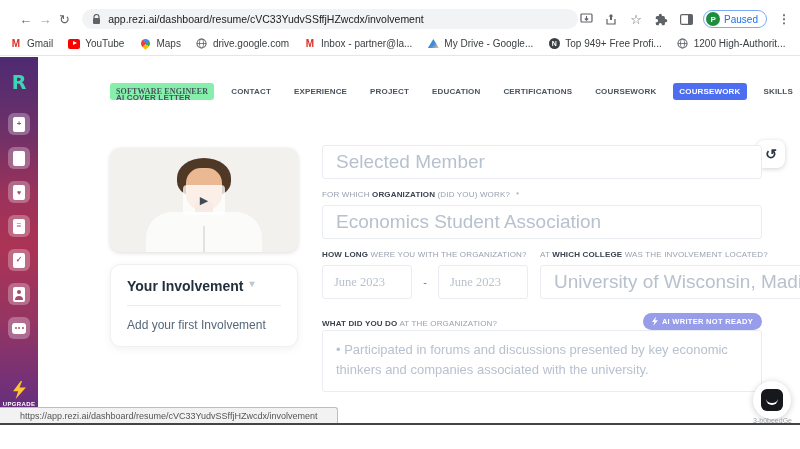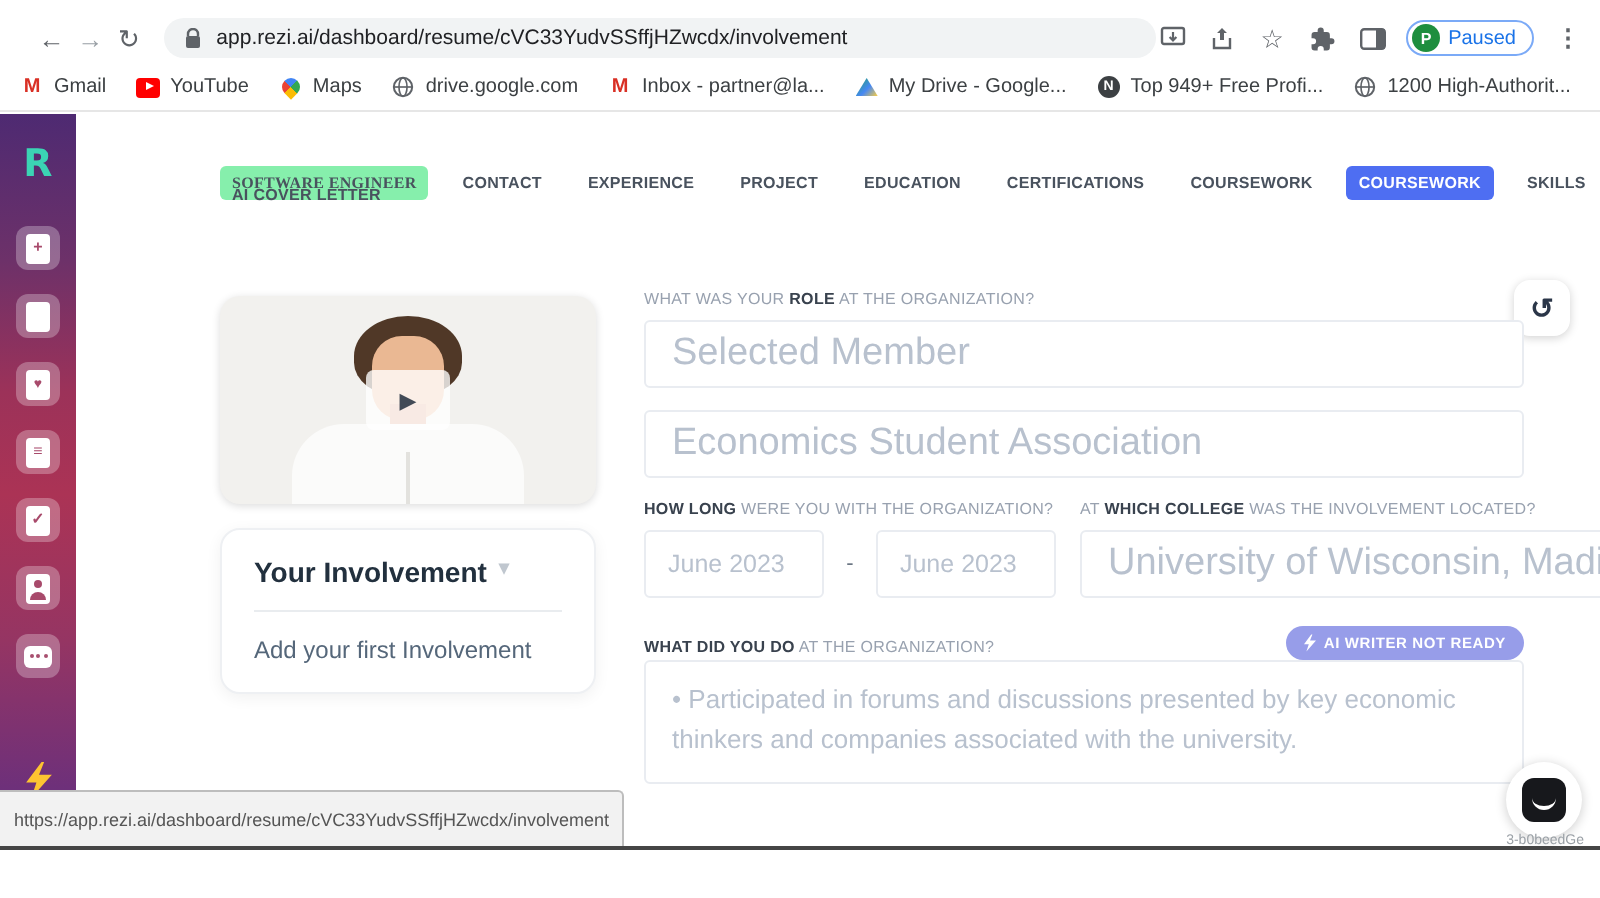--- a/index.html
+++ b/index.html
@@ -78,35 +78,35 @@
   
   .form { position:absolute; left:284px; top:88px; width:440px; }
   .flabel { font-size:8px; color:#98a1af; letter-spacing:.02em; height:10px; margin-bottom:5px; white-space:nowrap; }
   .flabel b { color:#39424e; }
   .req { color:#98a1af; margin-left:6px; }
   .finput { height:34px; border:1px solid #e9ecf1; border-radius:3px; background:#fff; display:flex; align-items:center; padding:0 13px; font-size:19px; color:#b8c1ce; margin-bottom:11px; cursor:text; white-space:nowrap; overflow:hidden; }
   .frow { display:flex; gap:12px; }
   .col-dates { width:206px; flex:0 0 auto; }
   .col-college { flex:1; }
   .dates { display:flex; align-items:center; justify-content:space-between; margin-bottom:14px; }
-  .dinput { width:90px; height:34px; border:1px solid #e9ecf1; border-radius:3px; display:flex; align-items:center; padding:0 11px; font-size:12.5px; color:#b8c1ce; cursor:pointer; }
+  .dinput { width:90px; height:34px; border:1px solid #e9ecf1; border-radius:3px; display:flex; align-items:center; padding:0 11px; font-size:12.5px; color:#b8c1ce; cursor:pointer;font-family:Liberation Serif, serif; }
   .dsep { font-size:11px; color:#6b7683; }
   .desc-head { display:flex; align-items:flex-start; justify-content:space-between; margin-bottom:0; height:17px; }
   .desc-head .flabel { margin-top:6px; margin-bottom:0; }
   .ai-pill { background:#979de9; color:#fff; font-size:7.5px; font-weight:bold; letter-spacing:.04em; padding:4px 9px; border-radius:10px; display:flex; align-items:center; gap:4px; cursor:pointer; }
   .ftextarea { height:62px; border:1px solid #e9ecf1; border-radius:3px; background:#fff; padding:9px 13px; font-size:13px; line-height:1.55; color:#b8c1ce; cursor:text; }
 
   
   .chatw { position:absolute; right:9px; bottom:30px; width:38px; height:38px; border-radius:50%; background:#fff; box-shadow:0 1px 6px rgba(0,0,0,.2); display:flex; align-items:center; justify-content:center; cursor:pointer; }
   .chat-face { width:22px; height:22px; background:#17181c; border-radius:6px; position:relative; }
   .chat-smile { position:absolute; left:5px; top:9px; width:12px; height:7px; border-bottom:2px solid #fff; border-radius:0 0 9px 9px; }
   .chat-code { position:absolute; right:8px; bottom:25px; font-size:7px; color:#9aa0a6; }
 
   
-  .status { position:absolute; left:0; bottom:26px; height:28px; background:#f2f2f2; border:1px solid #bdbdbd; border-left:none; border-bottom:none; border-radius:0 3px 0 0; display:flex; align-items:center; padding:0 7px; font-size:9px; color:#555; white-space:nowrap; }
+  .status { position:absolute; left:0; bottom:26px; height:16px; background:#f2f2f2; border:1px solid #bdbdbd; border-left:none; border-bottom:none; border-radius:0 3px 0 0; display:flex; align-items:center; padding:0 20px; font-size:9px; color:#555; white-space:nowrap; }
   .winline { position:absolute; left:0; right:0; bottom:24px; height:2px; background:#454545; }
 </style>
 </head>
 <body>
 
 <div id="screen">
 
   <div class="toolbar">
     <div class="nav-btn">←</div>
     <div class="nav-btn dim">→</div>
@@ -287,23 +287,23 @@
         <div class="inv-head">
           <span>Your Involvement</span>
           <span class="inv-caret">▾</span>
         </div>
         <hr class="inv-div">
         <div class="inv-hint">Add your first Involvement</div>
       </div>
 
       <div class="form">
 
-        <div class="flabel"><span>WHAT WAS YOUR </span><b>ROLE</b><span> AT THE ORGANIZATION?</span></div>
         <div class="finput">Selected Member</div>
 
+        <div class="flabel"><span>FOR WHICH </span><b>ORGANIZATION</b><span> (DID YOU) WORK?</span><span class="req">*</span></div>
         <div class="finput">Economics Student Association</div>
 
         <div class="frow">
           <div class="col-dates">
             <div class="flabel"><b>HOW LONG</b><span> WERE YOU WITH THE ORGANIZATION?</span></div>
           </div>
           <div class="col-college">
             <div class="flabel"><span>AT </span><b>WHICH COLLEGE</b><span> WAS THE INVOLVEMENT LOCATED?</span></div>
           </div>
         </div>

